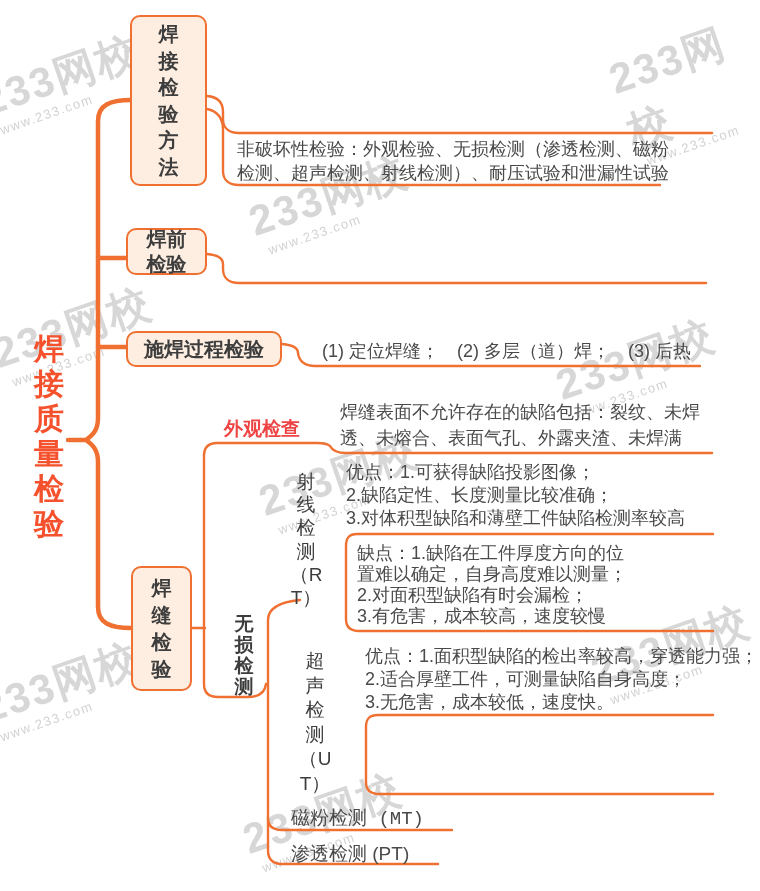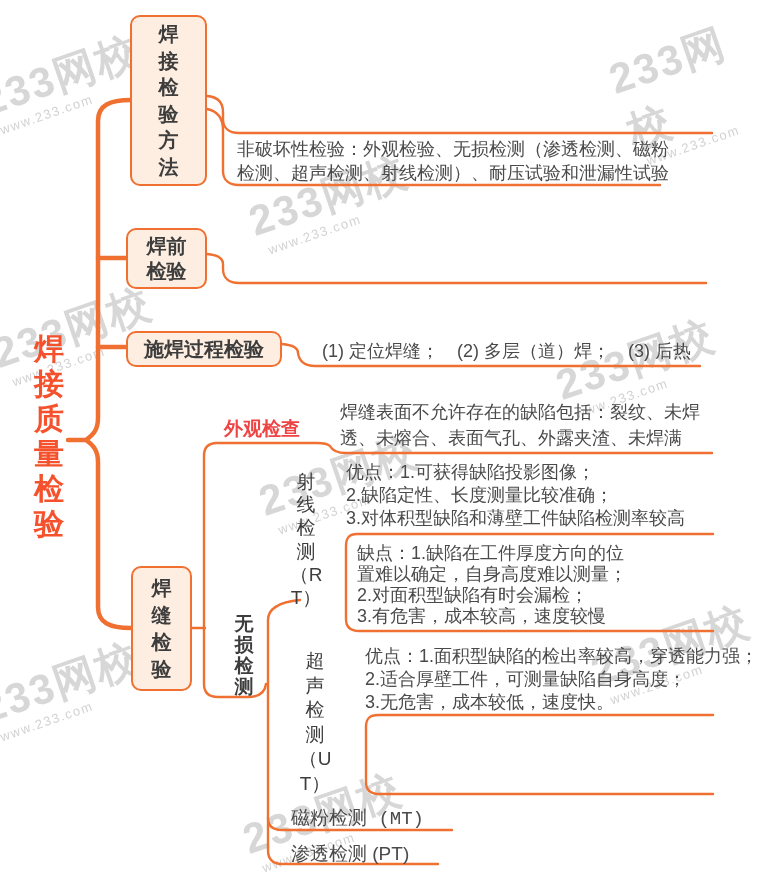--- a/index.html
+++ b/index.html
@@ -94,21 +94,21 @@
 量
 检
 验</div>
 
   <div class="nbox" style="left:130px;top:15px;width:77px;height:171px;font-size:20px;line-height:26.5px;">焊
 接
 检
 验
 方
 法</div>
-  <div class="nbox" style="left:126px;top:228px;width:81px;height:61px;font-size:20px;line-height:25px;">焊前
+  <div class="nbox" style="left:126px;top:228px;width:81px;height:47px;font-size:20px;line-height:25px;">焊前
 检验</div>
   <div class="nbox" style="left:126px;top:331px;width:156px;height:36px;font-size:20px;line-height:30px;">施焊过程检验</div>
   <div class="nbox" style="left:131px;top:566px;width:61px;height:125px;font-size:20px;line-height:27px;">焊
 缝
 检
 验</div>
 
   <div class="block" style="left:237px;top:138px;line-height:23.5px;">非破坏性检验：外观检验、无损检测（渗透检测、磁粉
 检测、超声检测、射线检测）、耐压试验和泄漏性试验</div>
 

